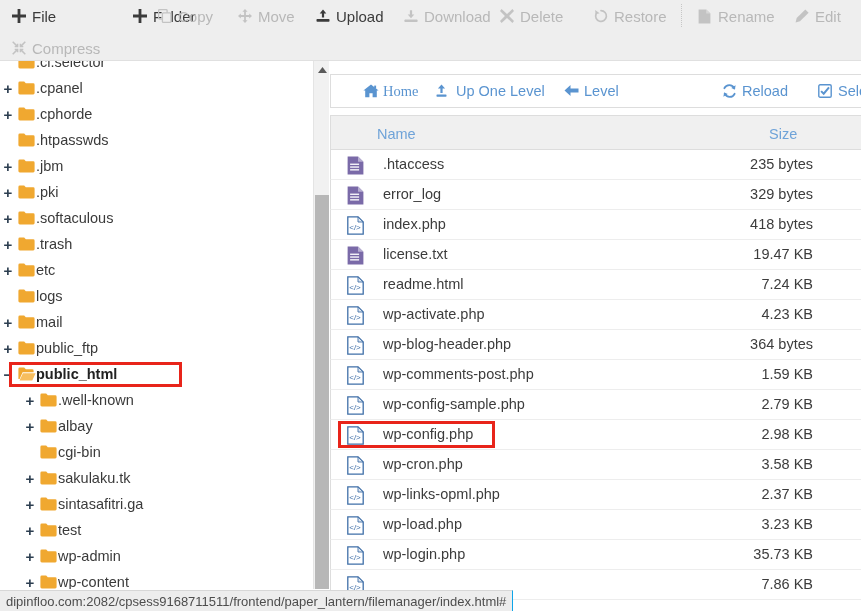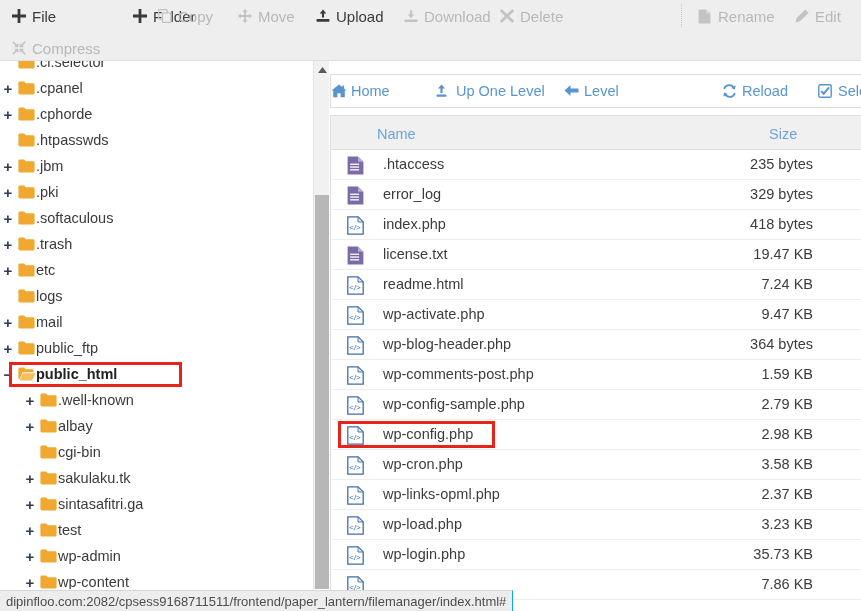--- a/index.html
+++ b/index.html
@@ -311,20 +311,29 @@
           <span>Download</span>
         </div>
         <div class="tb-item disabled" style="left: 500px;">
           <span class="ticon">
             <svg width="14" height="14" viewBox="0 0 14 14">
               <path d="M1.6 0 L7 5.1 L12.4 0 L14 1.9 L9.1 7 L14 12.1 L12.4 14 L7 8.9 L1.6 14 L0 12.1 L4.9 7 L0 1.9 Z" fill="#c3c3c3"></path>
             </svg>
           </span>
           <span>Delete</span>
         </div>
+        <div class="tb-item disabled" style="left: 594px;">
+          <span class="ticon">
+            <svg width="14" height="14" viewBox="0 0 14 14">
+              <path d="M7 1.6 A5.4 5.4 0 1 1 2.1 4.8" fill="none" stroke="#c3c3c3" stroke-width="1.7" stroke-linecap="round"></path>
+              <path d="M1.1 0.9 L1.6 5.2 L5.6 4.3 Z" fill="#c3c3c3"></path>
+            </svg>
+          </span>
+          <span>Restore</span>
+        </div>
         <div class="tb-item disabled" style="left: 698px;">
           <span class="ticon">
             <svg width="13" height="15" viewBox="0 0 13 15">
               <path d="M0.6 0.6 H8.2 L12.4 4.6 V14.4 H0.6 Z" fill="#c3c3c3"></path>
               <path d="M8.2 0.6 L12.4 4.6 H8.2 Z" fill="#d7d7d7"></path>
             </svg>
           </span>
           <span>Rename</span>
         </div>
         <div class="tb-item disabled" style="left: 795px;">
@@ -550,21 +559,21 @@
     <div class="sb-up">
       <svg width="9" height="6" viewBox="0 0 9 6">
           <path d="M4.5 0 L9 6 L0 6 Z" fill="#5a5a5a"></path>
         </svg>
     </div>
     <div class="sb-thumb"></div>
   </div>
 
   <div class="content">
     <div class="navbar" id="navbar">
-        <div class="nav-item enabled" style="position: absolute; left: 0;">
+        <div class="nav-item enabled" style="position: absolute; left: 32px; font-family: Liberation Serif, serif;">
           <span class="nico">
             <svg width="16" height="14" viewBox="0 0 16 14">
               <path d="M8 0.5 L15.6 6.6 L13.8 6.6 L13.8 13.3 L9.6 13.3 L9.6 9.2 L6.4 9.2 L6.4 13.3 L2.2 13.3 L2.2 6.6 L0.4 6.6 Z" fill="#5a94d0"></path>
               <rect x="11.2" y="1.6" width="1.9" height="2.9" fill="#5a94d0"></rect>
             </svg>
           </span>
           <span>Home</span>
         </div>
         <div class="nav-item enabled" style="position: absolute; left: 105px;">
           <span class="nico">
@@ -662,21 +671,21 @@
           <span class="fname">readme.html</span>
           <span class="fsize">7.24 KB</span>
         </div>
         <div class="file-row">
           <span class="ficon"><svg width="17" height="19" viewBox="0 0 17 19">
               <path d="M0.8 0.8 H11 L16.2 6 V18.2 H0.8 Z" fill="#ffffff" stroke="#3f6fa8" stroke-width="1.3"></path>
               <path d="M11 0.9 L16.1 6 H11 Z" fill="#dfe6ef" stroke="#3f6fa8" stroke-width="0.9"></path>
               <text x="8" y="14.2" font-size="8" font-family="Liberation Sans, sans-serif" fill="#3f6fa8" text-anchor="middle">&lt;/&gt;</text>
             </svg></span>
           <span class="fname">wp-activate.php</span>
-          <span class="fsize">9.47 KB</span>
+          <span class="fsize">4.23 KB</span>
         </div>
         <div class="file-row">
           <span class="ficon"><svg width="17" height="19" viewBox="0 0 17 19">
               <path d="M0.8 0.8 H11 L16.2 6 V18.2 H0.8 Z" fill="#ffffff" stroke="#3f6fa8" stroke-width="1.3"></path>
               <path d="M11 0.9 L16.1 6 H11 Z" fill="#dfe6ef" stroke="#3f6fa8" stroke-width="0.9"></path>
               <text x="8" y="14.2" font-size="8" font-family="Liberation Sans, sans-serif" fill="#3f6fa8" text-anchor="middle">&lt;/&gt;</text>
             </svg></span>
           <span class="fname">wp-blog-header.php</span>
           <span class="fsize">364 bytes</span>
         </div>

